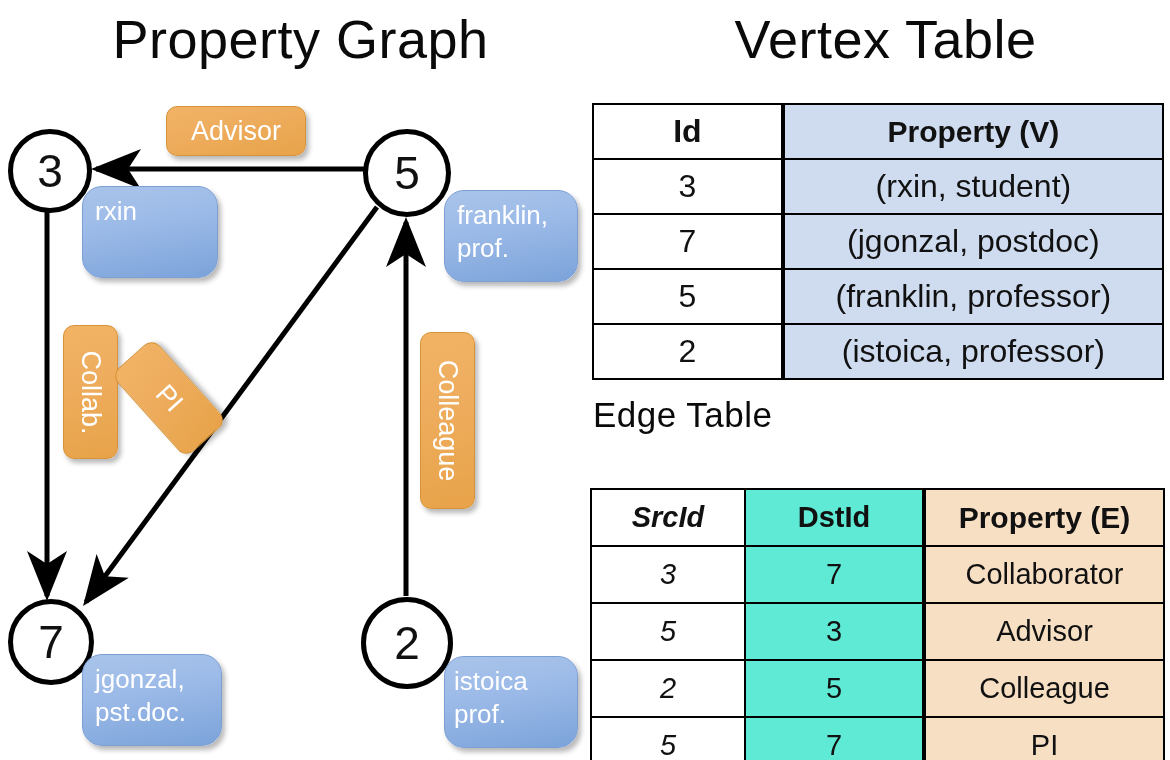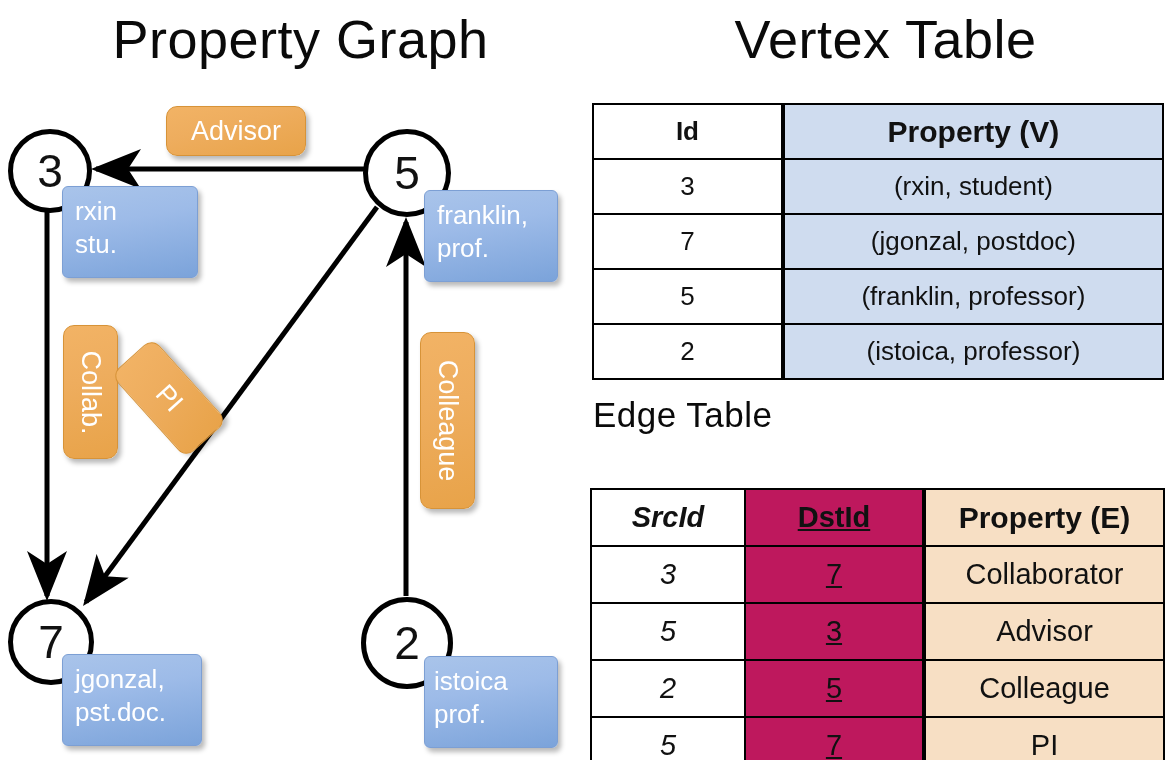--- a/index.html
+++ b/index.html
@@ -54,32 +54,33 @@
     font-size: 46px;
     font-weight: 300;
     font-family: "Liberation Sans", sans-serif;
     color: #111;
     z-index: 5;
   }
 
   
   .prop-box {
     position: absolute;
-    border-radius: 6px;
+    border-radius: 20px;
     background: linear-gradient(170deg, #a9c4ea 0%, #9dbbe8 38%, #7ba3da 100%);
     border: 1px solid #7c9fd4;
     box-shadow: 3px 4px 5px rgba(0,0,0,0.28);
     color: #ffffff;
     font-size: 26px;
     line-height: 1.28;
     padding: 8px 12px;
     box-sizing: border-box;
     z-index: 8;
     font-family: "Liberation Sans", sans-serif;
     font-weight: 300;
+    margin-left: 20px;
   }
 
   
   .edge-label {
     position: absolute;
     border-radius: 11px;
     background: linear-gradient(165deg, #f2b365 0%, #eead5e 40%, #e8a349 100%);
     border: 1px solid #d79338;
     box-shadow: 3px 4px 5px rgba(0,0,0,0.28);
     color: #ffffff;
@@ -114,29 +115,29 @@
   .tbl td, .tbl th {
     border: 2px solid #000;
     text-align: center;
     font-weight: 300;
     color: #111;
     padding: 0;
   }
   .tbl th { font-weight: 700; }
 
   #vertex-table { left: 592px; top: 103px; width: 572px; }
-  #vertex-table th, #vertex-table td { height: 53px; font-size: 26px; }
+  #vertex-table th, #vertex-table td { height: 53px; font-size: 32px; }
   #vertex-table .col-id   { width: 190px; background: #ffffff; }
   #vertex-table .col-prop { width: 382px; background: #cfdcef; border-left-width: 4px; }
   #vertex-table th.col-prop { font-size: 30px; }
 
   #edge-table { left: 590px; top: 488px; width: 575px; }
   #edge-table th, #edge-table td { height: 55px; font-size: 29px; }
   #edge-table .col-src { width: 155px; background: #ffffff; font-style: italic; }
-  #edge-table .col-dst { width: 180px; background: #be185d; text-decoration: underline; }
+  #edge-table .col-dst { width: 180px; background: #5eead4; }
   #edge-table .col-prop { width: 240px; background: #f7dfc4; border-left-width: 4px; }
   #edge-table th.col-prop { font-size: 30px; }
 </style>
 </head>
 <body>
 
 <div class="title" id="title-property-graph">Property Graph</div>
 <div class="title" id="title-vertex-table">Vertex Table</div>
 <div class="title" id="title-edge-table">Edge Table</div>
 
@@ -166,21 +167,20 @@
   </div>
   <div class="vertex" style="left:8px;  top:599px; width:86px; height:86px;">
     <span>7</span>
   </div>
   <div class="vertex" style="left:361px; top:597px; width:92px; height:92px;">
     <span>2</span>
   </div>
 
   <div class="prop-box" style="left:62px; top:186px; width:136px; height:92px;">
     <div>rxin</div>
-    <div>stu.</div>
   </div>
   <div class="prop-box" style="left:424px; top:190px; width:134px; height:92px;">
     <div>franklin,</div>
     <div>prof.</div>
   </div>
   <div class="prop-box" style="left:62px; top:654px; width:140px; height:92px;">
     <div>jgonzal,</div>
     <div>pst.doc.</div>
   </div>
   <div class="prop-box" style="left:424px; top:656px; width:134px; height:92px;padding-left:9px;">

